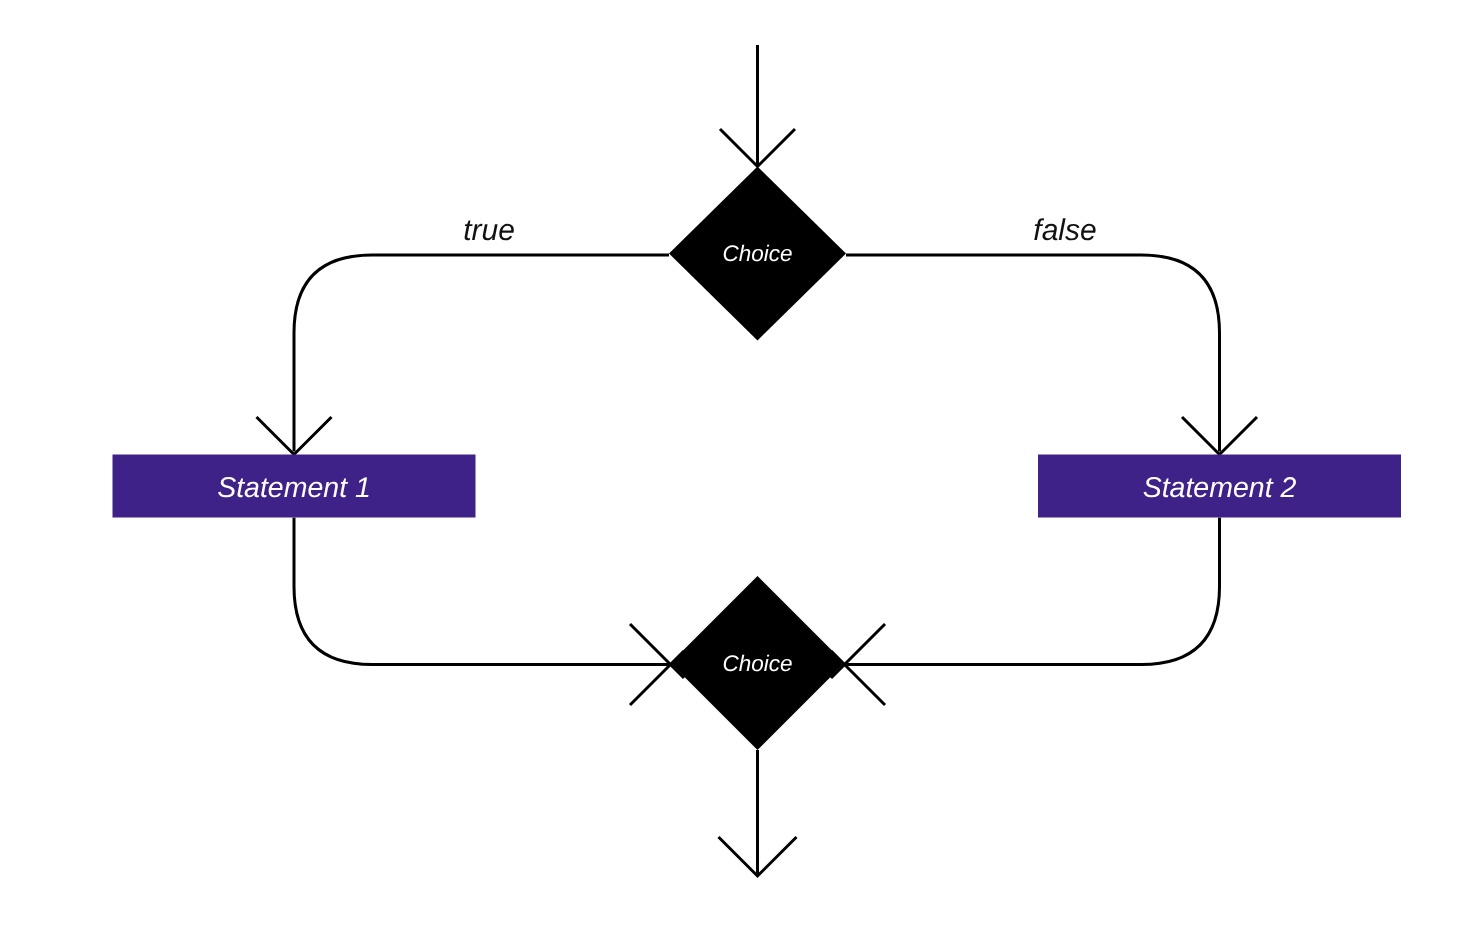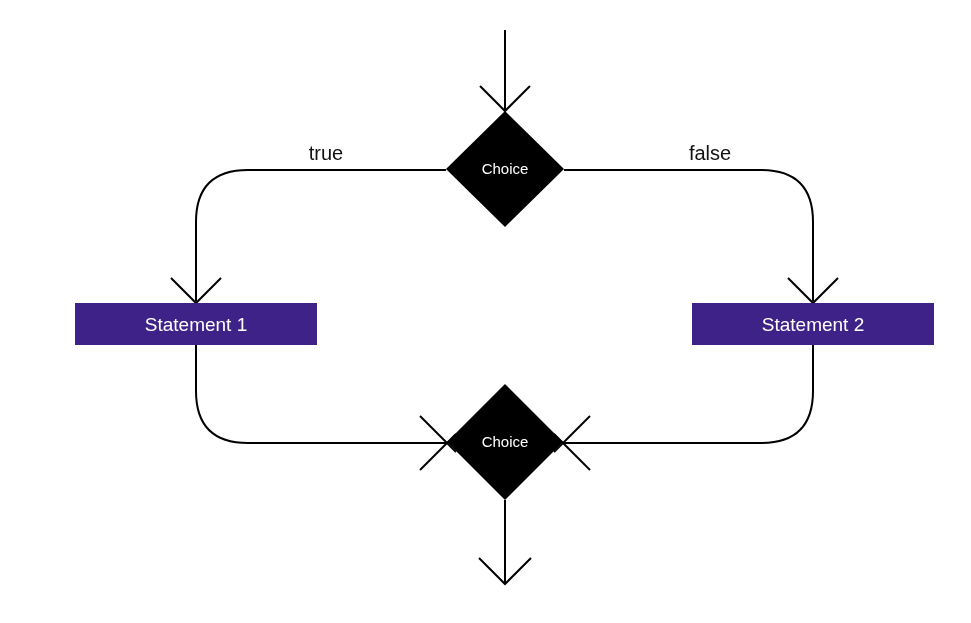--- a/index.html
+++ b/index.html
@@ -8,20 +8,21 @@
     background: #ffffff;
     width: 971px;
     height: 623px;
     overflow: hidden;
     font-family: "Liberation Sans", sans-serif;
   }
   .diagram-wrap {
     position: relative;
     width: 971px;
     height: 460px;
+    font-style: italic;
   }
   svg {
     display: block;
   }
   .edge {
     fill: none;
     stroke-width: 2;
     stroke-linecap: butt;
   }
   .node-shape {

